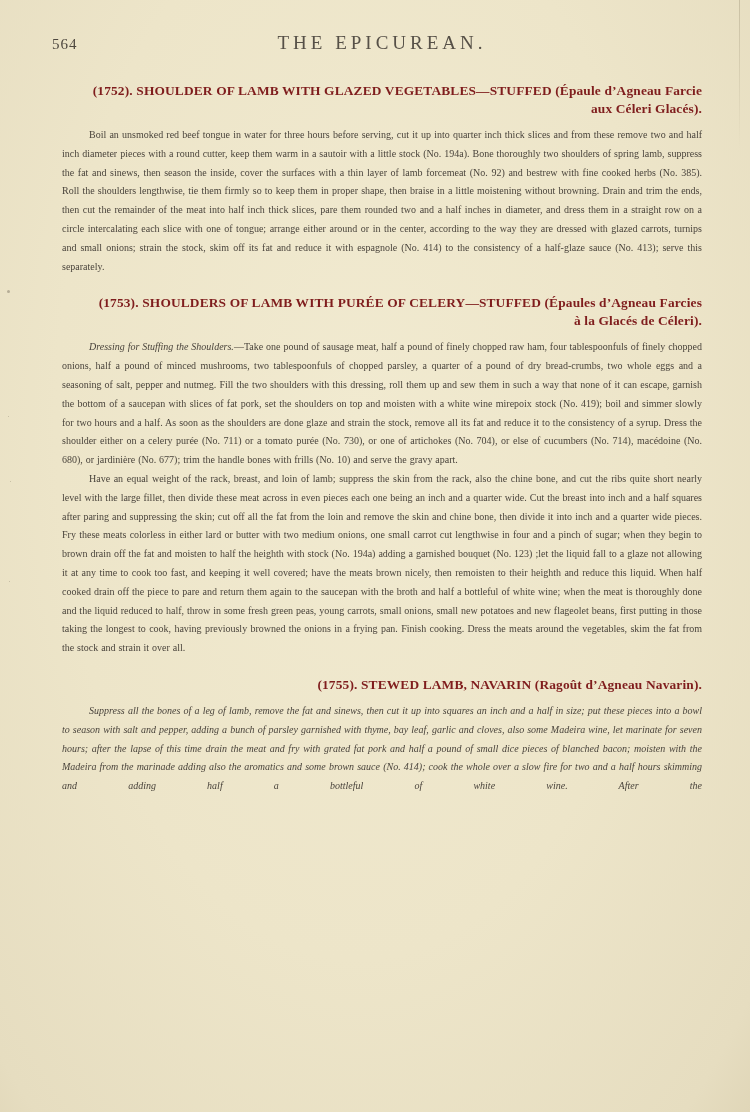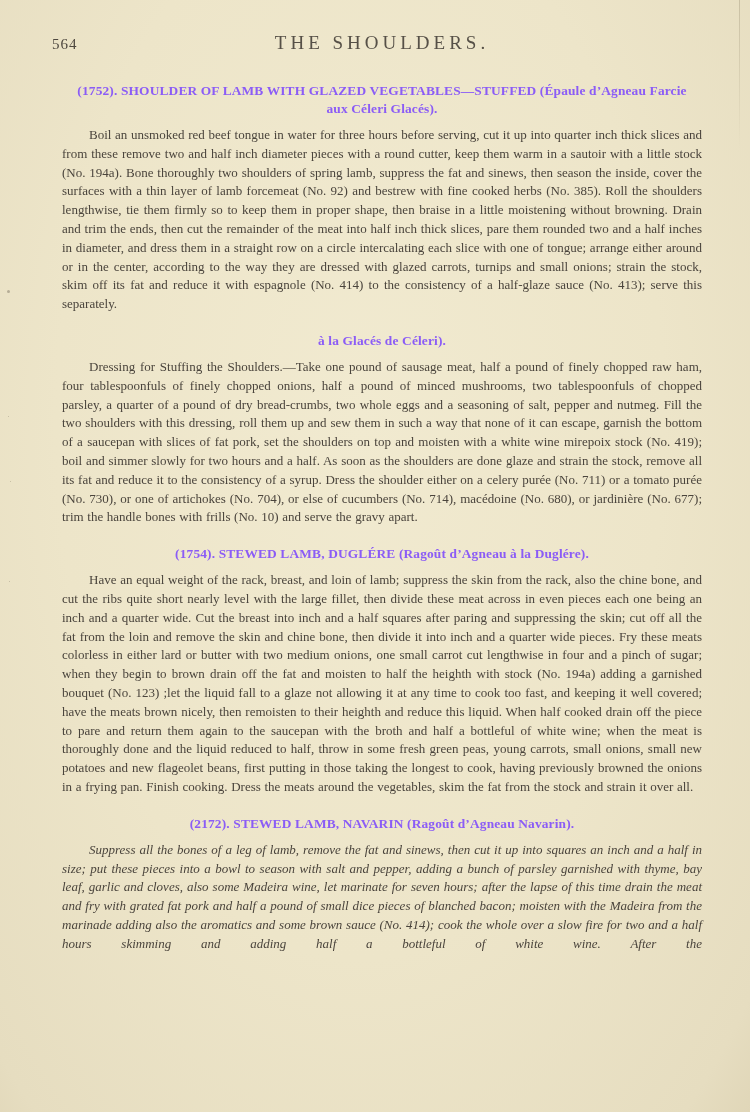--- a/index.html
+++ b/index.html
@@ -56,73 +56,71 @@
     letter-spacing: 1px;
     color: #4e483f;
   }
   .book-title {
     font-size: 19px;
     letter-spacing: 4px;
     color: #565047;
   }
   .rhead {
     margin: 24px 0 8px 0;
-    text-align: center;
+    text-align: right;
     font-size: 13.4px;
     font-weight: 700;
     line-height: 18px;
-    color: #8b5cf6;
+    color: #7f1d1d;
     letter-spacing: 0.15px;
   }
   .rhead.tight { margin-top: 18px; }
   .hline { display: block; white-space: nowrap; }
   .para {
     margin: 0;
-    font-size: 13px;
+    font-size: 10px;
     line-height: 18.8px;
     text-align: justify;
     text-indent: 27px;
     color: #4a443c;
     word-spacing: 0.4px;
   }
   .para.continued { text-align-last: justify; font-style: italic; }
-  .lead-italic { }
+  .lead-italic { font-style: italic; }
 </style>
 </head>
 <body>
 
 <div class="page">
   <div class="texture"></div>
 
   <div class="header">
     <span class="page-num">564</span>
-    <span class="book-title">THE SHOULDERS.</span>
+    <span class="book-title">THE EPICUREAN.</span>
   </div>
 
   <section>
     <h2 class="rhead">
       <span class="hline">(1752). SHOULDER OF LAMB WITH GLAZED VEGETABLES—STUFFED (Épaule d’Agneau Farcie</span>
       <span class="hline">aux Céleri Glacés).</span>
     </h2>
     <p class="para">Boil an unsmoked red beef tongue in water for three hours before serving, cut it up into quarter inch thick slices and from these remove two and half inch diameter pieces with a round cutter, keep them warm in a sautoir with a little stock (No. 194a). Bone thoroughly two shoulders of spring lamb, suppress the fat and sinews, then season the inside, cover the surfaces with a thin layer of lamb forcemeat (No. 92) and bestrew with fine cooked herbs (No. 385). Roll the shoulders lengthwise, tie them firmly so to keep them in proper shape, then braise in a little moistening without browning. Drain and trim the ends, then cut the remainder of the meat into half inch thick slices, pare them rounded two and a half inches in diameter, and dress them in a straight row on a circle intercalating each slice with one of tongue; arrange either around or in the center, according to the way they are dressed with glazed carrots, turnips and small onions; strain the stock, skim off its fat and reduce it with espagnole (No. 414) to the consistency of a half-glaze sauce (No. 413); serve this separately.</p>
   </section>
 
   <section>
     <h2 class="rhead tight">
+      <span class="hline">(1753). SHOULDERS OF LAMB WITH PURÉE OF CELERY—STUFFED (Épaules d’Agneau Farcies</span>
       <span class="hline">à la Glacés de Céleri).</span>
     </h2>
     <p class="para"><span class="lead-italic">Dressing for Stuffing the Shoulders.</span><span>—Take one pound of sausage meat, half a pound of finely chopped raw ham, four tablespoonfuls of finely chopped onions, half a pound of minced mushrooms, two tablespoonfuls of chopped parsley, a quarter of a pound of dry bread-crumbs, two whole eggs and a seasoning of salt, pepper and nutmeg. Fill the two shoulders with this dressing, roll them up and sew them in such a way that none of it can escape, garnish the bottom of a saucepan with slices of fat pork, set the shoulders on top and moisten with a white wine mirepoix stock (No. 419); boil and simmer slowly for two hours and a half. As soon as the shoulders are done glaze and strain the stock, remove all its fat and reduce it to the consistency of a syrup. Dress the shoulder either on a celery purée (No. 711) or a tomato purée (No. 730), or one of artichokes (No. 704), or else of cucumbers (No. 714), macédoine (No. 680), or jardinière (No. 677); trim the handle bones with frills (No. 10) and serve the gravy apart.</span></p>
   </section>
 
   <section>
-    <h2 class="rhead tight">
-      <span class="hline">(1754). STEWED LAMB, DUGLÉRE (Ragoût d’Agneau à la Duglére).</span>
-    </h2>
     <p class="para">Have an equal weight of the rack, breast, and loin of lamb; suppress the skin from the rack, also the chine bone, and cut the ribs quite short nearly level with the large fillet, then divide these meat across in even pieces each one being an inch and a quarter wide. Cut the breast into inch and a half squares after paring and suppressing the skin; cut off all the fat from the loin and remove the skin and chine bone, then divide it into inch and a quarter wide pieces. Fry these meats colorless in either lard or butter with two medium onions, one small carrot cut lengthwise in four and a pinch of sugar; when they begin to brown drain off the fat and moisten to half the heighth with stock (No. 194a) adding a garnished bouquet (No. 123) ;let the liquid fall to a glaze not allowing it at any time to cook too fast, and keeping it well covered; have the meats brown nicely, then remoisten to their heighth and reduce this liquid. When half cooked drain off the piece to pare and return them again to the saucepan with the broth and half a bottleful of white wine; when the meat is thoroughly done and the liquid reduced to half, throw in some fresh green peas, young carrots, small onions, small new potatoes and new flageolet beans, first putting in those taking the longest to cook, having previously browned the onions in a frying pan. Finish cooking. Dress the meats around the vegetables, skim the fat from the stock and strain it over all.</p>
   </section>
 
   <section>
     <h2 class="rhead tight">
-      <span class="hline">(2172). STEWED LAMB, NAVARIN (Ragoût d’Agneau Navarin).</span>
+      <span class="hline">(1755). STEWED LAMB, NAVARIN (Ragoût d’Agneau Navarin).</span>
     </h2>
     <p class="para continued">Suppress all the bones of a leg of lamb, remove the fat and sinews, then cut it up into squares an inch and a half in size; put these pieces into a bowl to season with salt and pepper, adding a bunch of parsley garnished with thyme, bay leaf, garlic and cloves, also some Madeira wine, let marinate for seven hours; after the lapse of this time drain the meat and fry with grated fat pork and half a pound of small dice pieces of blanched bacon; moisten with the Madeira from the marinade adding also the aromatics and some brown sauce (No. 414); cook the whole over a slow fire for two and a half hours skimming and adding half a bottleful of white wine. After the</p>
   </section>
 </div>
 
 </body></html>

